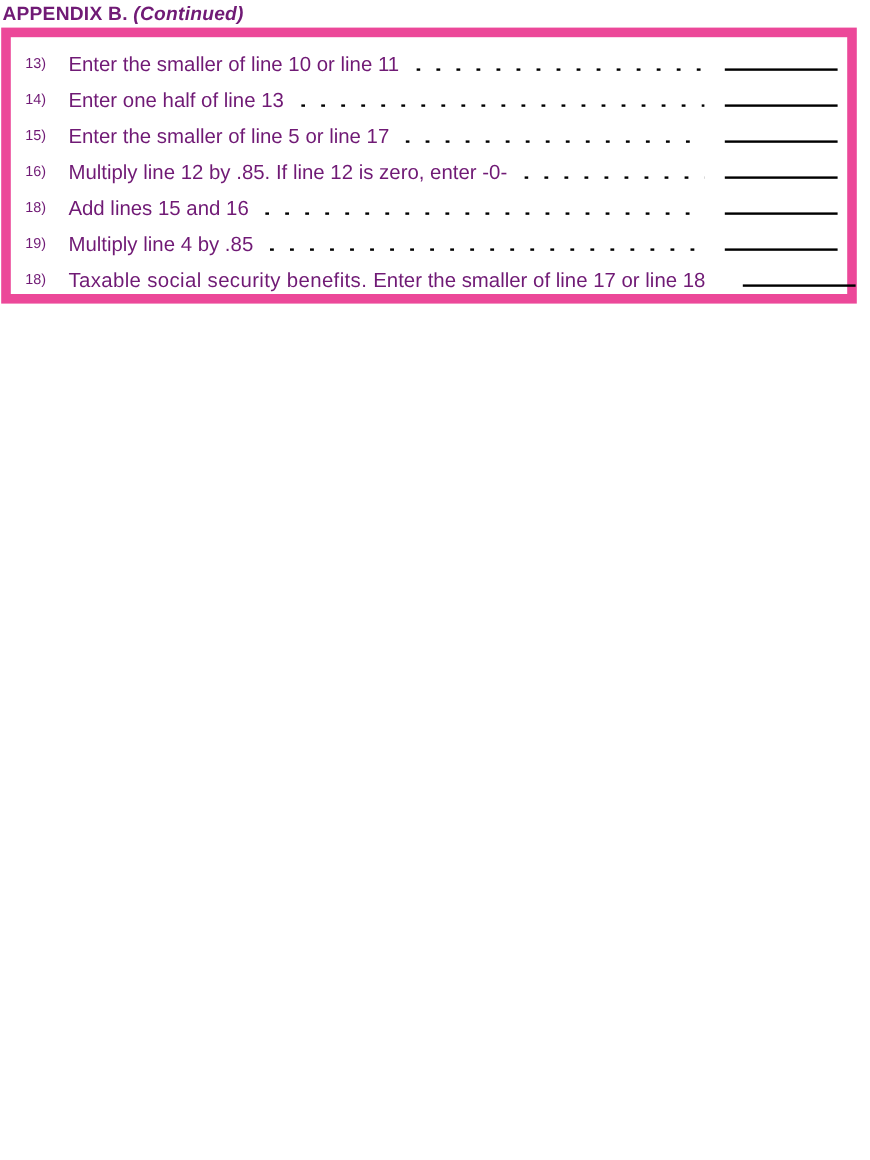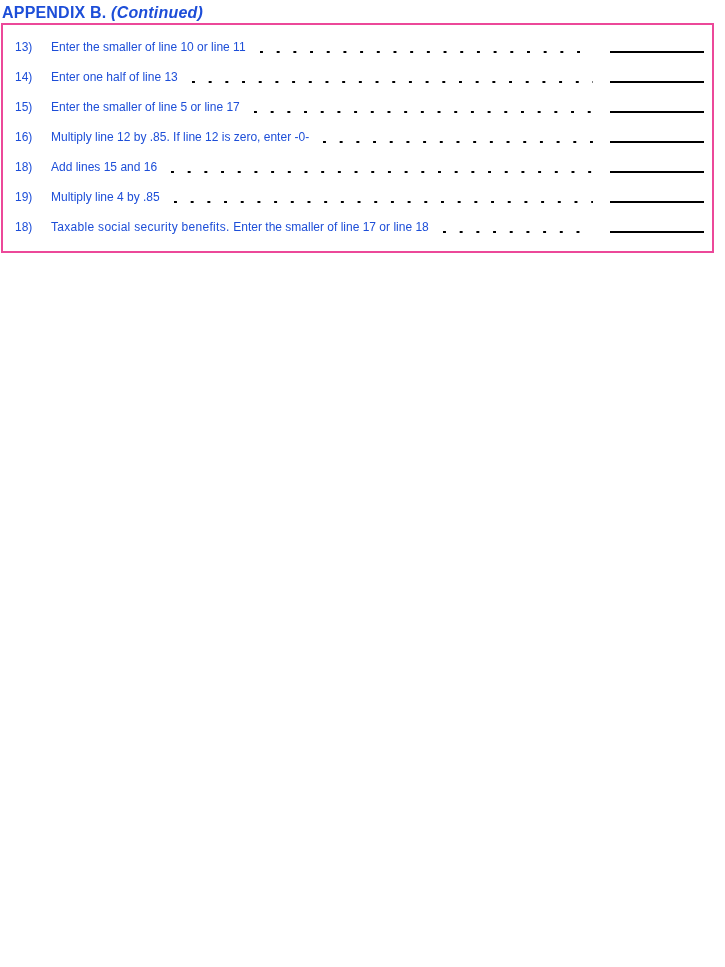--- a/index.html
+++ b/index.html
@@ -5,56 +5,56 @@
   html, body {
     margin: 0;
     padding: 0;
     background: #ffffff;
   }
   .page {
     position: relative;
     width: 725px;
     height: 967px;
     background: #ffffff;
-    color: #1d4ed8;
+    color: #701a75;
     font-family: "Liberation Sans", sans-serif;
     overflow: hidden;
   }
   .header {
     margin: 4px 0 0 2px;
     font-size: 16px;
     font-weight: bold;
     line-height: 17px;
     letter-spacing: 0.2px;
   }
   .header .cont {
     font-style: italic;
   }
   .box {
     box-sizing: border-box;
     margin-left: 1px;
     margin-top: 2px;
     width: 713px;
     height: 230px;
-    border: 2px solid #ec4899;
+    border: 8px solid #ec4899;
     padding: 0 8px 14px 12px;
   }
   .row {
     display: flex;
     align-items: flex-end;
     height: 30px;
   }
   .num {
     flex: 0 0 36px;
     font-size: 12px;
     line-height: 15px;
   }
   .txt {
     flex: 0 0 auto;
-    font-size: 12px;
+    font-size: 17px;
     line-height: 15px;
     white-space: nowrap;
   }
   .txt b {
     font-weight: normal;
     letter-spacing: 0.3px;
   }
   .dots {
     flex: 1 1 auto;
     height: 5px;

